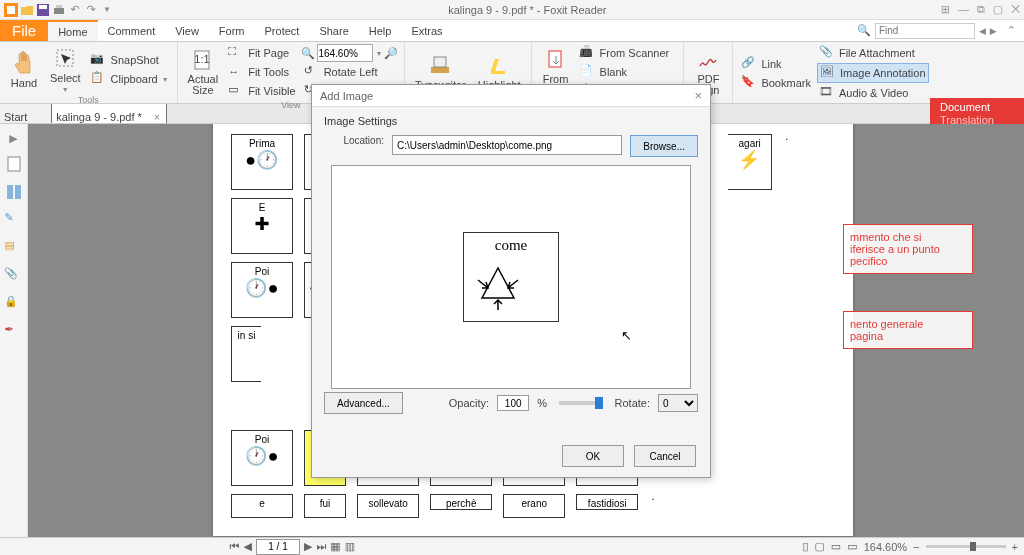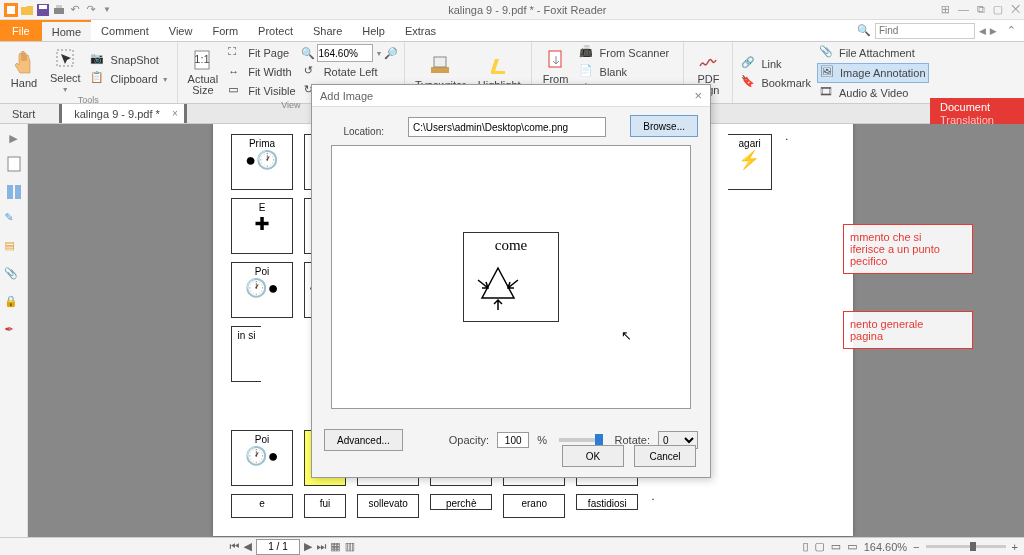--- a/index.html
+++ b/index.html
@@ -3,63 +3,63 @@
 <meta charset="utf-8">
 <style>
 *{margin:0;padding:0;box-sizing:border-box;font-family:"Segoe UI",Tahoma,sans-serif;font-size:11px}
 body{width:1024px;height:555px;background:#fff;position:relative;overflow:hidden}
 .titlebar{height:20px;background:#f4f4f4;display:flex;align-items:center;padding:0 4px;border-bottom:1px solid #ddd}
 .tb-icons{display:flex;gap:2px;align-items:center}
 .tb-icon{width:14px;height:14px;display:inline-flex;align-items:center;justify-content:center}
 .tb-title{flex:1;text-align:center;color:#666;font-size:11px}
 .win-controls{display:flex;gap:8px;color:#999}
 .menubar{height:22px;background:#fff;display:flex;align-items:stretch;border-bottom:1px solid #ccc}
-.file-tab{background:#ff8c1a;color:#fff;padding:0 12px;display:flex;align-items:center;font-size:11px}
+.file-tab{background:#ff8c1a;color:#fff;padding:0 12px;display:flex;align-items:center;font-size:15px}
 .menu-item{padding:0 10px;display:flex;align-items:center;color:#444;cursor:pointer}
 .menu-item.active{background:#f4f4f4;border-top:2px solid #ff8c1a}
 .menu-spacer{flex:1}
 .find-box{display:flex;align-items:center;gap:4px;margin-right:8px}
 .find-box input{width:100px;height:16px;border:1px solid #ccc;padding:0 3px;font-size:10px}
 .ribbon{height:62px;background:#f4f4f4;border-bottom:1px solid #ccc;display:flex}
 .rgroup{border-right:1px solid #ddd;padding:2px 6px;display:flex;flex-direction:column;position:relative;height:100%}
 .rgroup-label{font-size:9px;color:#888;text-align:center;margin-top:auto;padding-bottom:1px}
 .rgroup-content{display:flex;gap:4px;flex:1}
 .rbtn-large{display:flex;flex-direction:column;align-items:center;justify-content:center;gap:2px;padding:2px 4px;cursor:pointer;color:#444;font-size:10px;min-width:36px}
 .rbtn-small{display:flex;align-items:center;gap:4px;padding:1px 2px;font-size:10px;color:#444;cursor:pointer;white-space:nowrap}
 .rcol{display:flex;flex-direction:column;gap:1px;justify-content:center}
 .ricon{width:16px;height:16px;display:inline-block}
 .ricon-lg{width:24px;height:24px}
 .zoom-combo{display:flex;align-items:center;gap:2px}
 .zoom-combo select,.zoom-combo input{height:18px;font-size:10px;border:1px solid #aaa}
 .tabs-bar{height:20px;background:#e8e8e8;display:flex;align-items:center;border-bottom:1px solid #ccc}
-.doc-tab{padding:0 24px 0 12px;height:100%;display:flex;align-items:center;border-right:3px solid #737373;background:#f0f0f0;position:relative;font-size:10px;color:#444}
+.doc-tab{padding:0 24px 0 4px;height:100%;display:flex;align-items:flex-end;border-right:1px solid #737373;background:#f0f0f0;position:relative;font-size:10px;color:#444}
 .doc-tab.active{background:#fff}
 .doc-tab .close-x{position:absolute;right:6px;font-size:10px;color:#888}
 .ad-banner{position:absolute;right:0;background:#e53935;color:#fff;padding:3px 30px 3px 10px;font-size:10px;line-height:1.1}
 .content{position:absolute;top:124px;left:0;right:0;bottom:18px;display:flex}
 .side-rail{width:28px;background:#f4f4f4;border-right:1px solid #ddd;display:flex;flex-direction:column;align-items:center;gap:10px;padding-top:8px}
 .side-icon{width:18px;height:18px;cursor:pointer}
 .page-area{flex:1;background:#888;position:relative;overflow:hidden}
 .page{position:absolute;left:185px;top:-8px;width:640px;background:#fff;box-shadow:0 0 4px rgba(0,0,0,.3);padding:14px}
 .card{display:inline-block;border:1px solid #333;width:62px;height:56px;margin:4px;vertical-align:top;text-align:center;padding:3px;font-size:10px}
 .card.hl{background:#ffff66}
 .card-label{display:block;font-size:10px;margin-bottom:2px}
 .card-sym{font-size:18px;line-height:1}
 .annot{position:absolute;border:1px solid #e53935;color:#e53935;padding:6px;font-size:11px;background:rgba(255,255,255,.9)}
 .dialog{position:absolute;left:311px;top:84px;width:400px;height:394px;background:#f4f4f4;border:1px solid #999;box-shadow:2px 2px 8px rgba(0,0,0,.2)}
 .dlg-title{height:22px;background:#fff;border-bottom:1px solid #ddd;padding:0 8px;display:flex;align-items:center;color:#666;font-size:11px}
 .dlg-close{margin-left:auto;color:#888;cursor:pointer;font-size:13px}
 .dlg-body{padding:8px 12px}
 .dlg-section{font-size:11px;color:#333;margin-bottom:8px}
-.dlg-row{display:flex;align-items:flex-end;gap:24px;margin-bottom:8px}
+.dlg-row{display:flex;align-items:flex-start;gap:8px;margin-bottom:8px}
 .dlg-row label{width:60px;text-align:right;font-size:10px;color:#444}
 .dlg-row input[type=text]{flex:1;height:20px;border:1px solid #999;padding:0 4px;font-size:10px}
 .dlg-btn{height:22px;padding:0 12px;border:1px solid #999;background:#eee;font-size:10px;cursor:pointer}
 .dlg-btn.primary{background:#d6e5f3;border-color:#6a9fd4}
-.preview{width:360px;height:264px;border:1px solid #999;background:#fff;margin:0 auto 20px;display:flex;align-items:center;justify-content:center}
+.preview{width:360px;height:224px;border:1px solid #999;background:#fff;margin:0 auto 3px;display:flex;align-items:center;justify-content:center}
 .preview-inner{border:1px solid #333;width:96px;height:90px;text-align:center;padding:4px}
 .preview-inner .lbl{font-size:15px;margin-bottom:4px;font-family:serif}
 .ctrl-row{display:flex;align-items:center;gap:8px;font-size:10px;color:#444}
 .slider{flex:1;height:4px;background:#ccc;position:relative;margin:0 4px}
 .slider-thumb{position:absolute;right:0;top:-4px;width:8px;height:12px;background:#2b7cd3}
 .dlg-footer{position:absolute;bottom:10px;right:14px;display:flex;gap:10px}
 .statusbar{position:absolute;bottom:0;left:0;right:0;height:18px;background:#f4f4f4;border-top:1px solid #ccc;display:flex;align-items:center;font-size:10px;color:#666;padding:0 6px}
 .statusbar .nav{margin:0 auto;display:flex;align-items:center;gap:4px}
 .statusbar .zoom{margin-left:auto;display:flex;align-items:center;gap:6px}
 .zslider{width:80px;height:3px;background:#ccc;position:relative}
@@ -179,21 +179,21 @@
         <span style="white-space:pre;text-align:center;line-height:1">Actual
 Size</span>
       </div>
       <div class="rcol">
         <div class="rbtn-small">
             <span class="ricon">⛶</span>
             <span>Fit Page</span>
           </div>
         <div class="rbtn-small">
             <span class="ricon">↔</span>
-            <span>Fit Width</span>
+            <span>Fit Tools</span>
           </div>
         <div class="rbtn-small">
             <span class="ricon">▭</span>
             <span>Fit Visible</span>
           </div>
       </div>
       <div class="rcol">
         <div class="zoom-combo">
           <span style="color:#888">🔍</span>
           <input type="text" style="width: 56px;" value="164.60%">
@@ -392,20 +392,21 @@
     </div>
   </div>
 </div>
 
 <div class="dialog">
   <div class="dlg-title">
     <span>Add Image</span>
     <span class="dlg-close">×</span>
   </div>
   <div class="dlg-body">
+    <div class="dlg-section">Image Settings</div>
     <div class="dlg-row">
       <label>Location:</label>
       <input type="text" value="C:\Users\admin\Desktop\come.png" style="">
       <button class="dlg-btn primary">Browse...</button>
     </div>
     <div class="preview">
       <div class="preview-inner">
         <div class="lbl">come</div>
         <svg width="60" height="54">
           <path d="M30 10 L46 40 L14 40 Z" fill="none" stroke="#000" stroke-width="1.5"></path>

